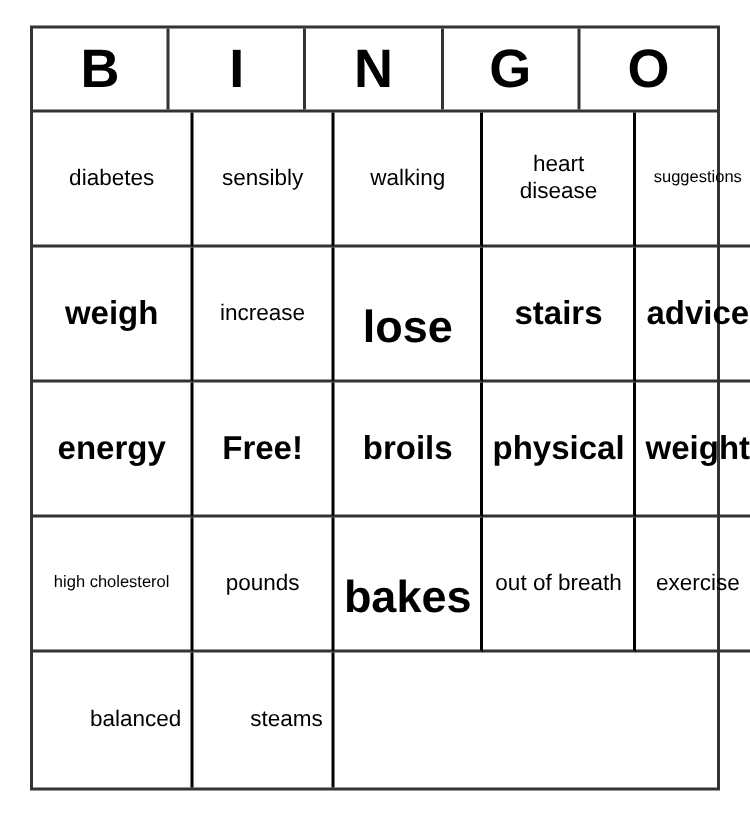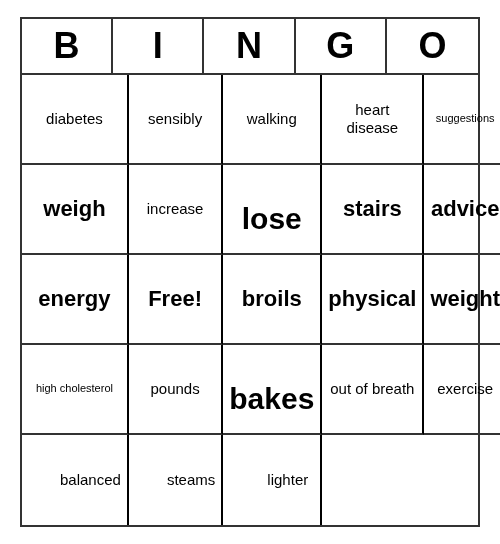--- a/index.html
+++ b/index.html
@@ -162,17 +162,14 @@
       </div>
       <div class="bingo-cell">
         <span class="size-medium">exercise</span>
       </div>
       <div class="bingo-cell">
         <span class="size-medium">balanced</span>
       </div>
       <div class="bingo-cell">
         <span class="size-medium">steams</span>
       </div>
-      <div class="bingo-cell">
-        <span class="size-medium">lighter</span>
-      </div>
     </div>
 </div>
 
 </body></html>

